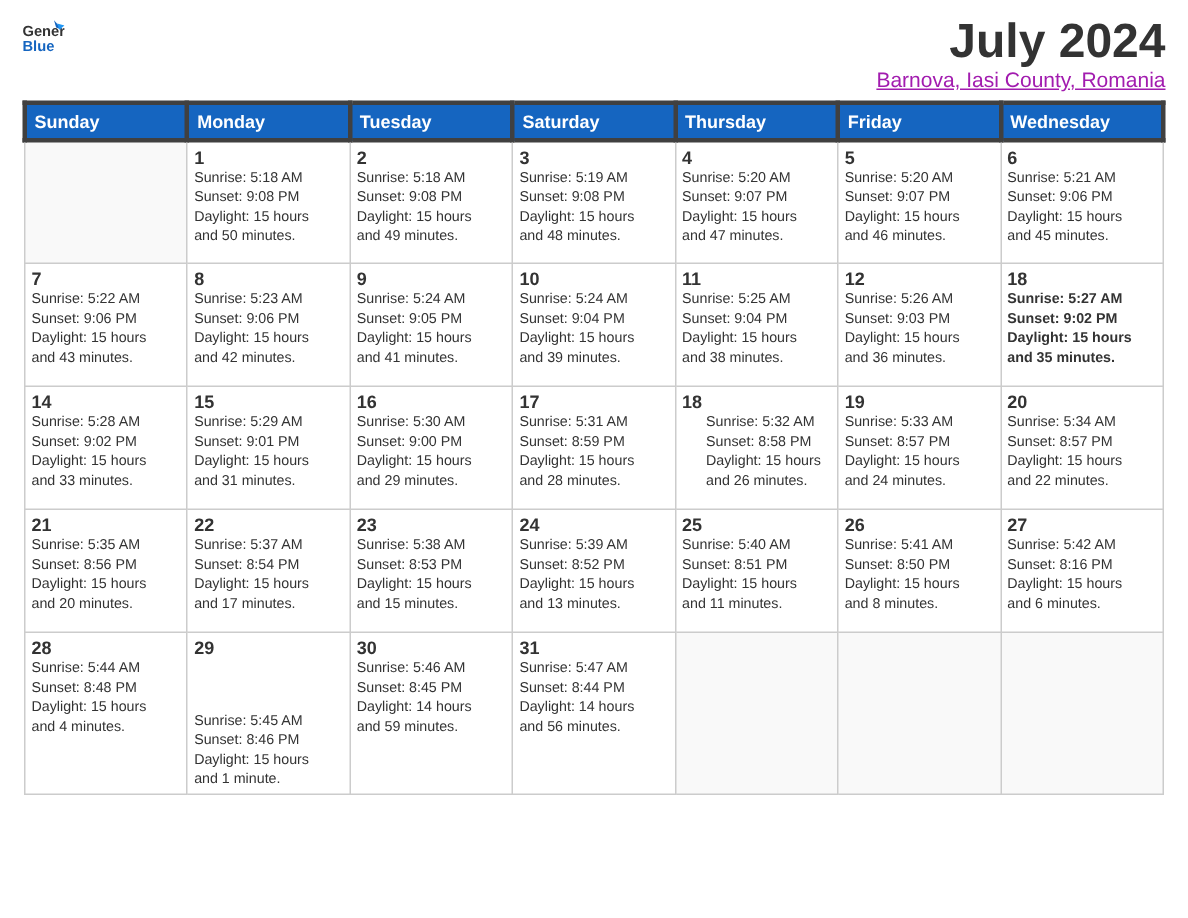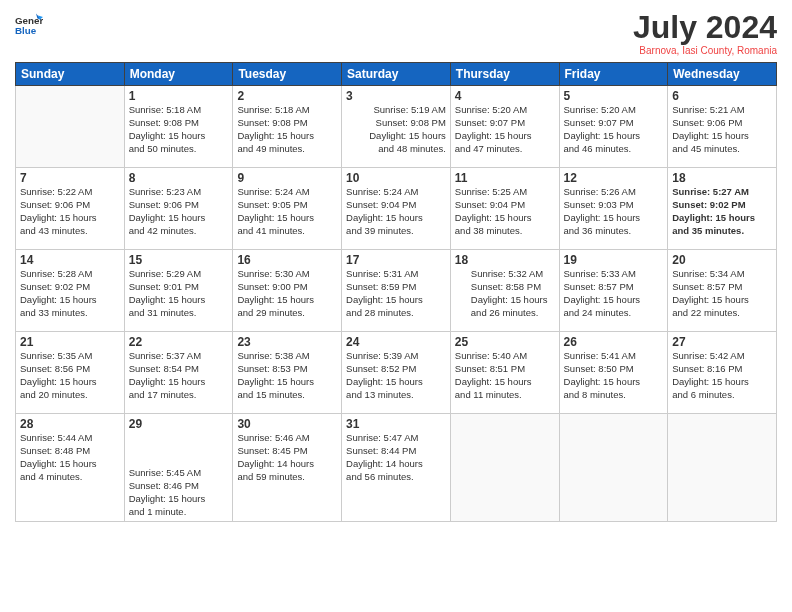--- a/index.html
+++ b/index.html
@@ -24,36 +24,37 @@
     .title-area {
       text-align: right;
     }
     .month-year {
       font-size: 32px;
       font-weight: bold;
       color: #333;
       line-height: 1.1;
     }
     .location {
-      font-size: 10px;
-      color: #ef4444;
+      font-size: 14px;
+      color: #a21caf;
+      text-decoration: underline;
     }
     .calendar-table {
       width: 100%;
       border-collapse: collapse;
       table-layout: fixed;
     }
     .calendar-table th {
       background-color: #1565c0;
       color: #fff;
       text-align: left;
       padding: 4px 5px;
       font-size: 12px;
       font-weight: bold;
-      border: 1px solid #404040;
+      border: 3px solid #404040;
     }
     .calendar-table td {
       border: 1px solid #ccc;
       vertical-align: top;
       padding: 3px 4px;
       height: 82px;
       font-size: 10px;
       color: #333;
       background: #fff;
     }
@@ -124,21 +125,21 @@
           </td>
           <td>
             <span class="day-number">2</span>
             <div class="cell-info" style="white-space: pre-line;">Sunrise: 5:18 AM
 Sunset: 9:08 PM
 Daylight: 15 hours
 and 49 minutes.</div>
           </td>
           <td>
             <span class="day-number">3</span>
-            <div class="cell-info" style="white-space: pre-line; text-align: right;">Sunrise: 5:19 AM
+            <div class="cell-info" style="white-space: pre-line;">Sunrise: 5:19 AM
 Sunset: 9:08 PM
 Daylight: 15 hours
 and 48 minutes.</div>
           </td>
           <td>
             <span class="day-number">4</span>
             <div class="cell-info" style="white-space: pre-line;">Sunrise: 5:20 AM
 Sunset: 9:07 PM
 Daylight: 15 hours
 and 47 minutes.</div>

